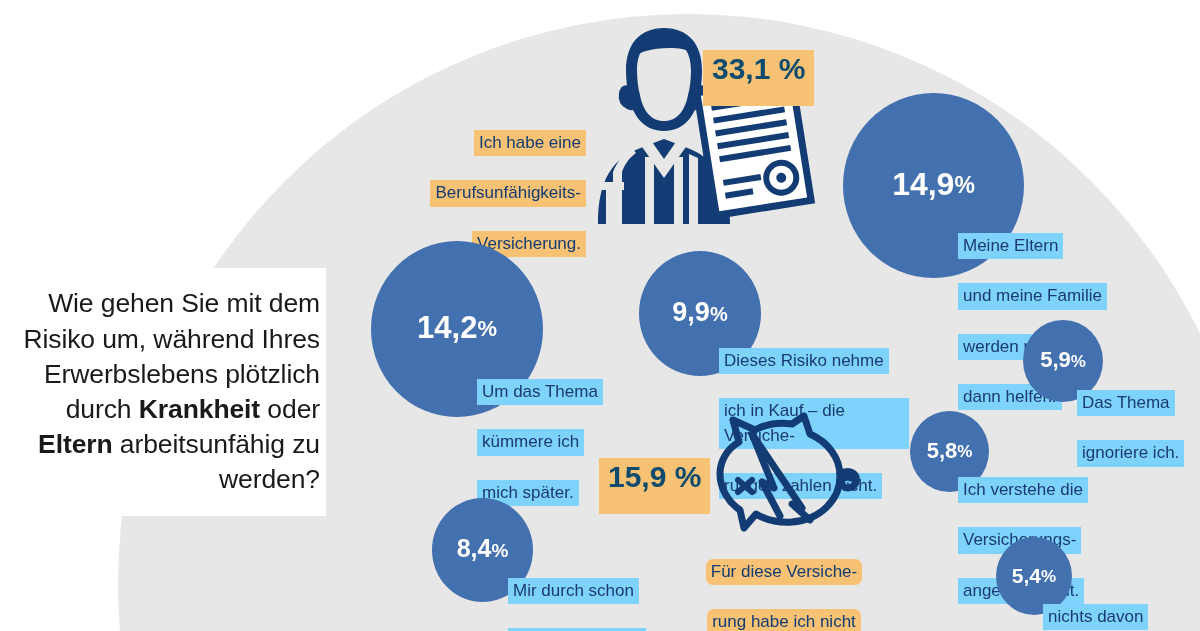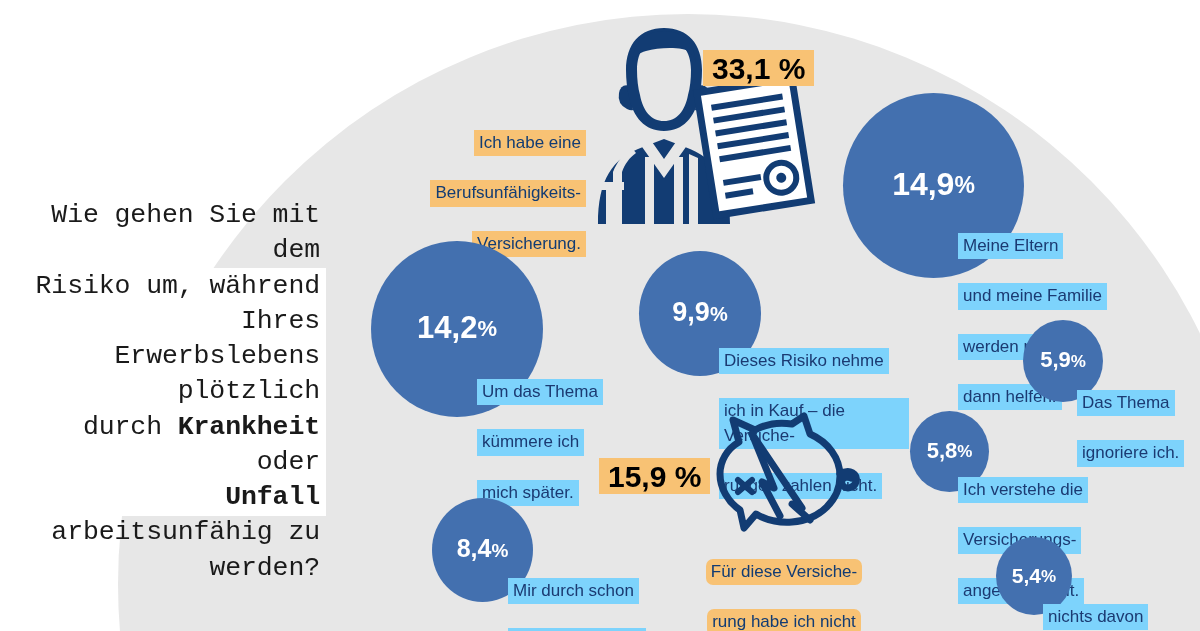--- a/index.html
+++ b/index.html
@@ -35,21 +35,20 @@
     left: 0px;
     top: 268px;
     width: 326px;
     height: 248px;
     background: #ffffff;
     display: flex;
     align-items: center;
     justify-content: flex-end;
     box-sizing: border-box;
     padding: 0 6px 0 10px;
-    font-family: Liberation Mono, monospace;
   }
   .question-text {
     font-size: 26.5px;
     line-height: 1.33;
     color: #1a1a1a;
     text-align: right;
     font-weight: 400;
     letter-spacing: -0.1px;
   }
   .question-text b { font-weight: 700; }
@@ -96,44 +95,44 @@
 
   .callout.hl span.ln {
     background: #f8c274;
     color: #123c73;
   }
 
   
   .big-pct {
     position: absolute;
     background: #f8c274;
-    color: #000000;
+    color: #0c4a6e;
     font-size: 30px;
     font-weight: 700;
-    padding: 4px 9px 2px 9px;
+    padding: 4px 9px 22px 9px;
     line-height: 1;
   }
 
   
   .icon-wrap { position: absolute; }
 </style>
 </head>
 <body>
 
 <div id="infographic">
 
   <div class="dome"></div>
 
   <div class="question-panel">
     <div class="question-text">
       <span>Wie gehen Sie mit dem</span><br>
       <span>Risiko um, während Ihres</span><br>
       <span>Erwerbslebens plötzlich</span><br>
       <span>durch </span><b>Krankheit</b><span> oder</span><br>
-      <b>Unfall</b><span> arbeitsunfähig zu</span><br>
+      <b>Eltern</b><span> arbeitsunfähig zu</span><br>
       <span>werden?</span>
     </div>
   </div>
 
   <div class="icon-wrap" style="left:588px; top:26px; width:232px; height:200px;">
     <svg width="232" height="200" viewBox="0 0 232 200" xmlns="http://www.w3.org/2000/svg">
       <g fill="#123c73">
 
         <path d="M42 60 q-9 -3 -11 7 q-2 11 8 16 q4 2 6 1 z"></path>
         <path d="M110 60 q9 -3 11 7 q2 11 -8 16 q-4 2 -6 1 z"></path>

